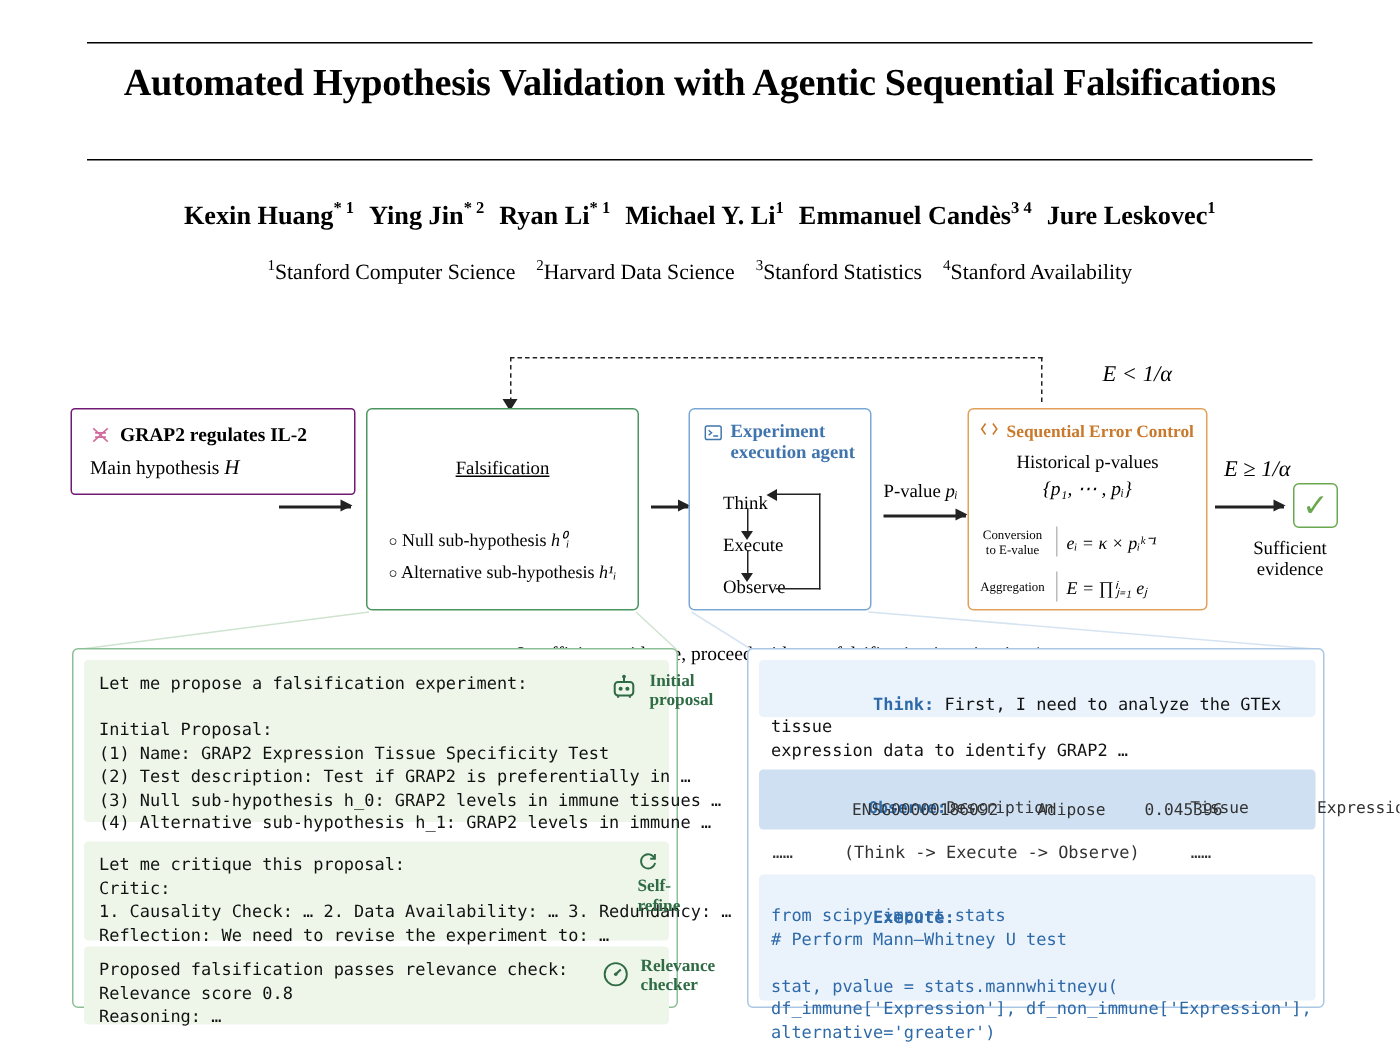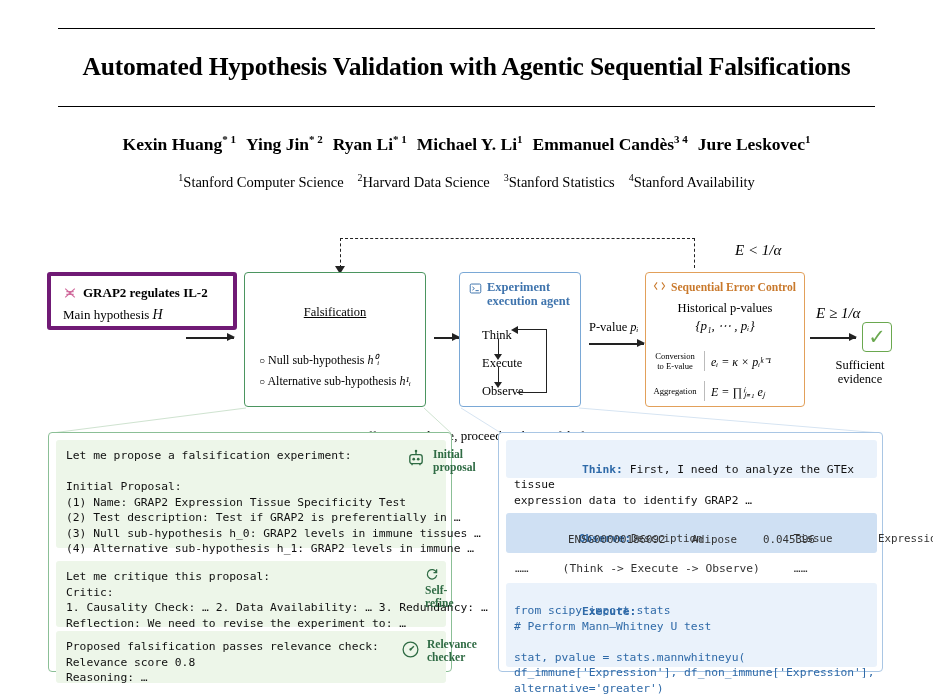--- a/index.html
+++ b/index.html
@@ -11,21 +11,21 @@
     position:relative;
     overflow:hidden;
   }
   .page{position:absolute;left:0;top:0;width:933px;height:700px;}
 
   
   .rule{position:absolute;left:58px;width:817px;height:1px;background:#000;}
   .rule.top{top:28px;}
   .rule.bottom{top:106px;}
   .title{
-    position:absolute;left:58px;top:52px;width:817px;
+    position:absolute;left:58px;top:40px;width:817px;
     text-align:center;font-size:25.5px;font-weight:bold;
     font-family:"Liberation Serif", serif;
     letter-spacing:-0.2px;
   }
   .authors{
     position:absolute;left:58px;top:133px;width:817px;
     text-align:center;font-size:17.5px;font-weight:bold;
   }
   .authors .sup{font-size:11px;vertical-align:super;font-weight:bold;}
   .authors .sep{display:inline-block;width:10px;}
@@ -42,21 +42,21 @@
   
   .loopcap{
     position:absolute;left:345px;top:218px;width:400px;
     font-size:13px;text-align:left;white-space:nowrap;
   }
   .dashline{position:absolute;background:transparent;border-top:1.4px dashed #222;}
   .dashv{position:absolute;border-left:1.4px dashed #222;}
 
   
   .box{position:absolute;box-sizing:border-box;background:#fff;}
-  .box.gray{border:4px solid #701a75;border-radius:3px;}
+  .box.gray{border:1px solid #701a75;border-radius:3px;}
   .box.green{border:1.6px solid #4b9560;border-radius:4px;}
   .box.blue{border:1.6px solid #7aa8d6;border-radius:4px;}
   .box.orange{border:1.6px solid #e2a05a;border-radius:4px;}
 
   .hdr{font-size:12.5px;font-weight:bold;display:flex;align-items:center;gap:5px;}
   .hdr.green{color:#2f6b44;}
   .hdr.blue{color:#3f74ad;}
   .hdr.orange{color:#c9792c;}
 
   

